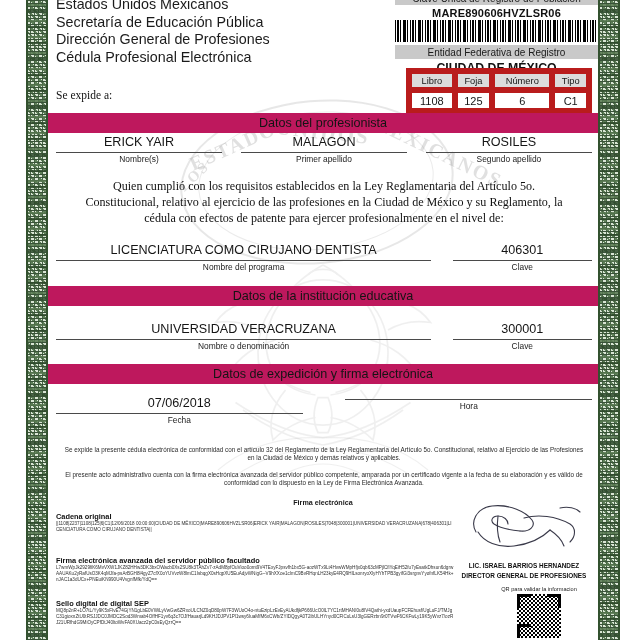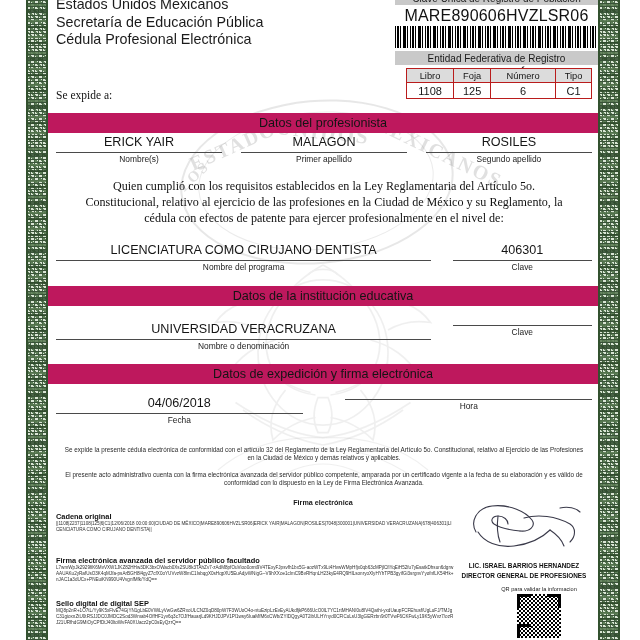--- a/index.html
+++ b/index.html
@@ -77,34 +77,34 @@
 
   .hdr{position:absolute;left:8px;top:-4px;}
   .hdr div{font-size:14.3px;line-height:17.5px;color:#1b1b1b;}
 
   .se-expide{position:absolute;left:8px;top:89px;font-size:11.5px;
     font-family:"Liberation Serif",serif;color:#111;}
 
   
   .curp{position:absolute;right:0px;top:-9px;width:203px;text-align:center;}
   .band{background:#c9c9c9;font-size:10px;padding:1.5px 0;color:#1a1a1a;}
-  .curp-val{font-size:16px;font-weight:normal;letter-spacing:.2px;margin:2px 4px 1px;}
+  .curp-val{font-size:11px;font-weight:bold;letter-spacing:.2px;margin:2px 4px 1px;}
   .barcode{height:22px;width:100%;
     background-image:repeating-linear-gradient(90deg,
       #000 0px,#000 1px,#fff 1px,#fff 2px,
       #000 2px,#000 4px,#fff 4px,#fff 5px,
       #000 5px,#000 6px,#fff 6px,#fff 8px,
       #000 8px,#000 11px,#fff 11px,#fff 12px,
       #000 12px,#000 13px,#fff 13px,#fff 15px);
     margin-bottom:3px;}
   .ent-val{font-size:12.3px;font-weight:bold;margin-top:2px;}
 
   .lftable{position:absolute;right:6px;top:68px;border-collapse:collapse;
     width:186px;}
-  .lftable td,.lftable th{border:1px solid #b91c1c;text-align:center;
+  .lftable td,.lftable th{border:6px solid #b91c1c;text-align:center;
     font-size:9.6px;padding:1.5px 0;font-weight:normal;color:#151515;}
   .lftable th{background:#dcdcdc;font-size:9.3px;}
   .lftable td{font-size:11px;}
 
   
   .sect{
     position:absolute;left:0;width:100%;
     background:#be185d;text-align:center;
     font-size:12.6px;padding:3px 0;color:#141414;
   }
@@ -188,20 +188,21 @@
       <path d="M60 54 C80 40 98 34 115 34 C132 34 150 40 170 54"></path>
     </g>
   </svg>
 </div>
 
 <div class="page">
 
   <div class="hdr">
     <div>Estados Unidos Mexicanos</div>
     <div>Secretaría de Educación Pública</div>
+    <div>Dirección General de Profesiones</div>
     <div>Cédula Profesional Electrónica</div>
   </div>
 
   <div class="se-expide">Se expide a:</div>
 
   <div class="curp">
     <div class="band">Clave Única de Registro de Población</div>
     <div class="curp-val">MARE890606HVZLSR06</div>
     <div class="barcode"></div>
     <div class="band">Entidad Federativa de Registro</div>
@@ -262,30 +263,31 @@
 
   <div class="sect" style="top:286px">Datos de la institución educativa</div>
 
   <div class="fieldrow" style="top:322px;display:flex;justify-content:space-between;align-items:flex-start;">
     <div class="fl" style="width:70%">
       <div class="val">UNIVERSIDAD VERACRUZANA</div>
       <div class="line"></div>
       <div class="cap">Nombre o denominación</div>
     </div>
     <div class="fl" style="width:26%">
+      <div class="val">300001</div>
       <div class="line"></div>
       <div class="cap">Clave</div>
     </div>
   </div>
 
   <div class="sect" style="top:364px">Datos de expedición y firma electrónica</div>
 
   <div class="fieldrow" style="top:396px;display:flex;justify-content:space-between;align-items:flex-start;">
     <div class="fl" style="width:46%">
-      <div class="val">04/06/2018</div>
+      <div class="val">07/06/2018</div>
       <div class="line"></div>
       <div class="cap">Fecha</div>
     </div>
     <div class="fl" style="width:46%">
       <div class="line"></div>
       <div class="cap">Hora</div>
     </div>
   </div>
 
   <div class="legal" style="top:446px">Se expide la presente cédula electrónica de conformidad con el artículo 32 del Reglamento de la Ley Reglamentaria del Artículo 5o. Constitucional, relativo al Ejercicio de las Profesiones en la Ciudad de México y demás relativos y aplicables.</div>

